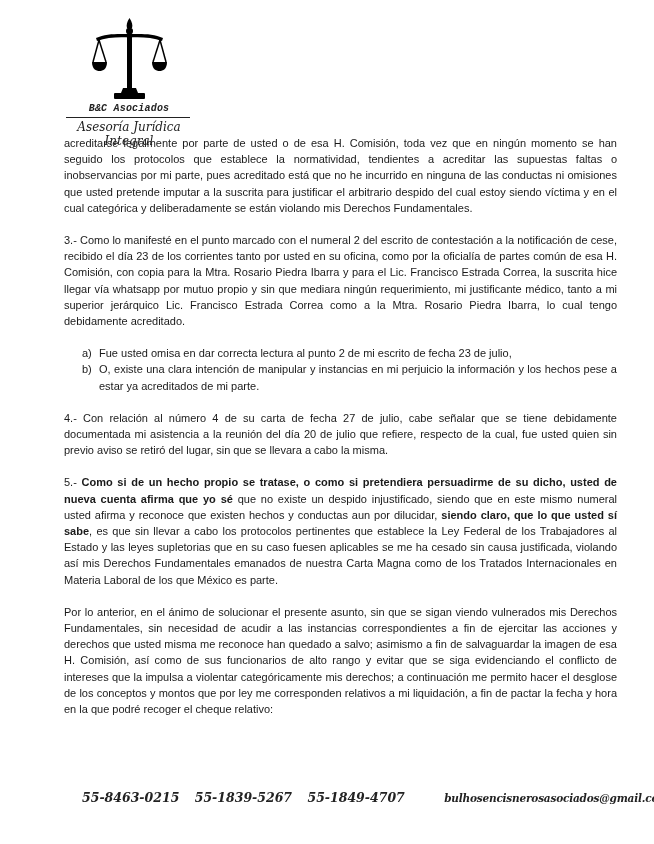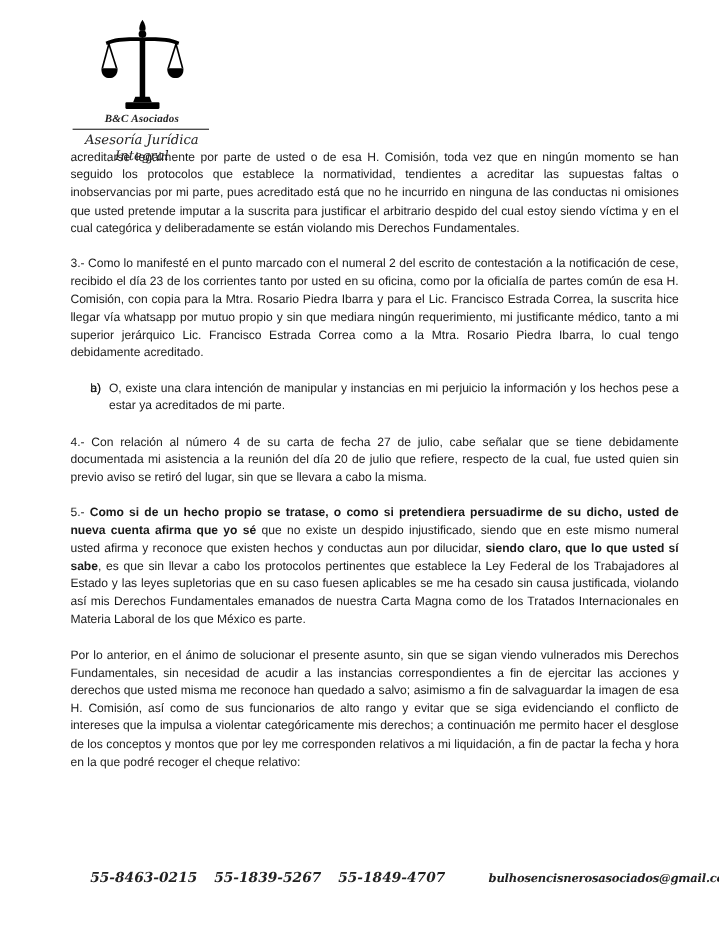--- a/index.html
+++ b/index.html
@@ -26,21 +26,21 @@
       position: absolute;
       left: 28px;
       top: 6px;
     }
     .logo .firm-name {
       position: absolute;
       left: 0;
       top: 91px;
       width: 130px;
       text-align: center;
-      font-family: Liberation Serif, serif;
+      font-family: Liberation Mono, monospace;
       font-style: italic;
       font-weight: bold;
       font-size: 10px;
       letter-spacing: 0.2px;
       color: #222;
     }
     .logo .rule {
       position: absolute;
       left: 2px;
       top: 105px;
@@ -136,20 +136,21 @@
   <div class="rule"></div>
   <div class="tagline">Asesoría Jurídica Integral</div>
 </div>
 
 <div class="content">
   <p>acreditarse legalmente por parte de usted o de esa H. Comisión, toda vez que en ningún momento se han seguido los protocolos que establece la normatividad, tendientes a acreditar las supuestas faltas o inobservancias por mi parte, pues acreditado está que no he incurrido en ninguna de las conductas ni omisiones que usted pretende imputar a la suscrita para justificar el arbitrario despido del cual estoy siendo víctima y en el cual categórica y deliberadamente se están violando mis Derechos Fundamentales.</p>
   <p>3.-  Como lo manifesté en el punto marcado con el numeral 2 del escrito de contestación a la notificación de cese, recibido el día 23 de los corrientes tanto por usted en su oficina, como por la oficialía de partes común de esa H. Comisión, con copia para la Mtra. Rosario Piedra Ibarra y para el Lic. Francisco Estrada Correa, la suscrita hice llegar vía whatsapp por mutuo propio y sin que mediara ningún requerimiento, mi justificante médico, tanto a mi superior jerárquico Lic. Francisco Estrada Correa como a la Mtra. Rosario Piedra Ibarra, lo cual tengo debidamente acreditado.</p>
   <ol>
     <li>
       <span class="marker">a)</span>
+      <span>Fue usted omisa en dar correcta lectura al punto 2 de mi escrito de fecha 23 de julio,</span>
     </li>
     <li>
       <span class="marker">b)</span>
       <span>O, existe una clara intención de manipular y instancias en mi perjuicio la información y los hechos pese a estar ya acreditados de mi parte.</span>
     </li>
   </ol>
   <p>4.- Con relación al número 4 de su carta de fecha 27 de julio, cabe señalar que se tiene debidamente documentada mi asistencia a la reunión del día 20 de julio que refiere, respecto de la cual, fue usted quien sin previo aviso se retiró del lugar, sin que se llevara a cabo la misma.</p>
   <p><span>5.- </span><b>Como si de un hecho propio se tratase, o como si pretendiera persuadirme de su dicho, usted de nueva cuenta afirma que yo sé</b><span> que no existe un despido injustificado, siendo que en este mismo numeral usted afirma y reconoce que existen hechos y conductas aun por dilucidar, </span><b>siendo claro, que lo que usted sí sabe</b><span>, es que sin llevar a cabo los protocolos pertinentes que establece la Ley Federal de los Trabajadores al Estado y las leyes supletorias que en su caso fuesen aplicables se me ha cesado sin causa justificada, violando así mis Derechos Fundamentales emanados de nuestra Carta Magna como de los Tratados Internacionales en Materia Laboral de los que México es parte.</span></p>
   <p>Por lo anterior, en el ánimo de solucionar el presente asunto, sin que se sigan viendo vulnerados mis Derechos Fundamentales, sin necesidad de acudir a las instancias correspondientes a fin de ejercitar las acciones y derechos que usted misma me reconoce han quedado a salvo; asimismo a fin de salvaguardar la imagen de esa H. Comisión, así como de sus funcionarios de alto rango y evitar que se siga evidenciando el conflicto de intereses que la impulsa a violentar categóricamente mis derechos; a continuación me permito hacer el desglose de los conceptos y montos que por ley me corresponden relativos a mi liquidación, a fin de pactar la fecha y hora en la que podré recoger el cheque relativo:</p>
 </div>

